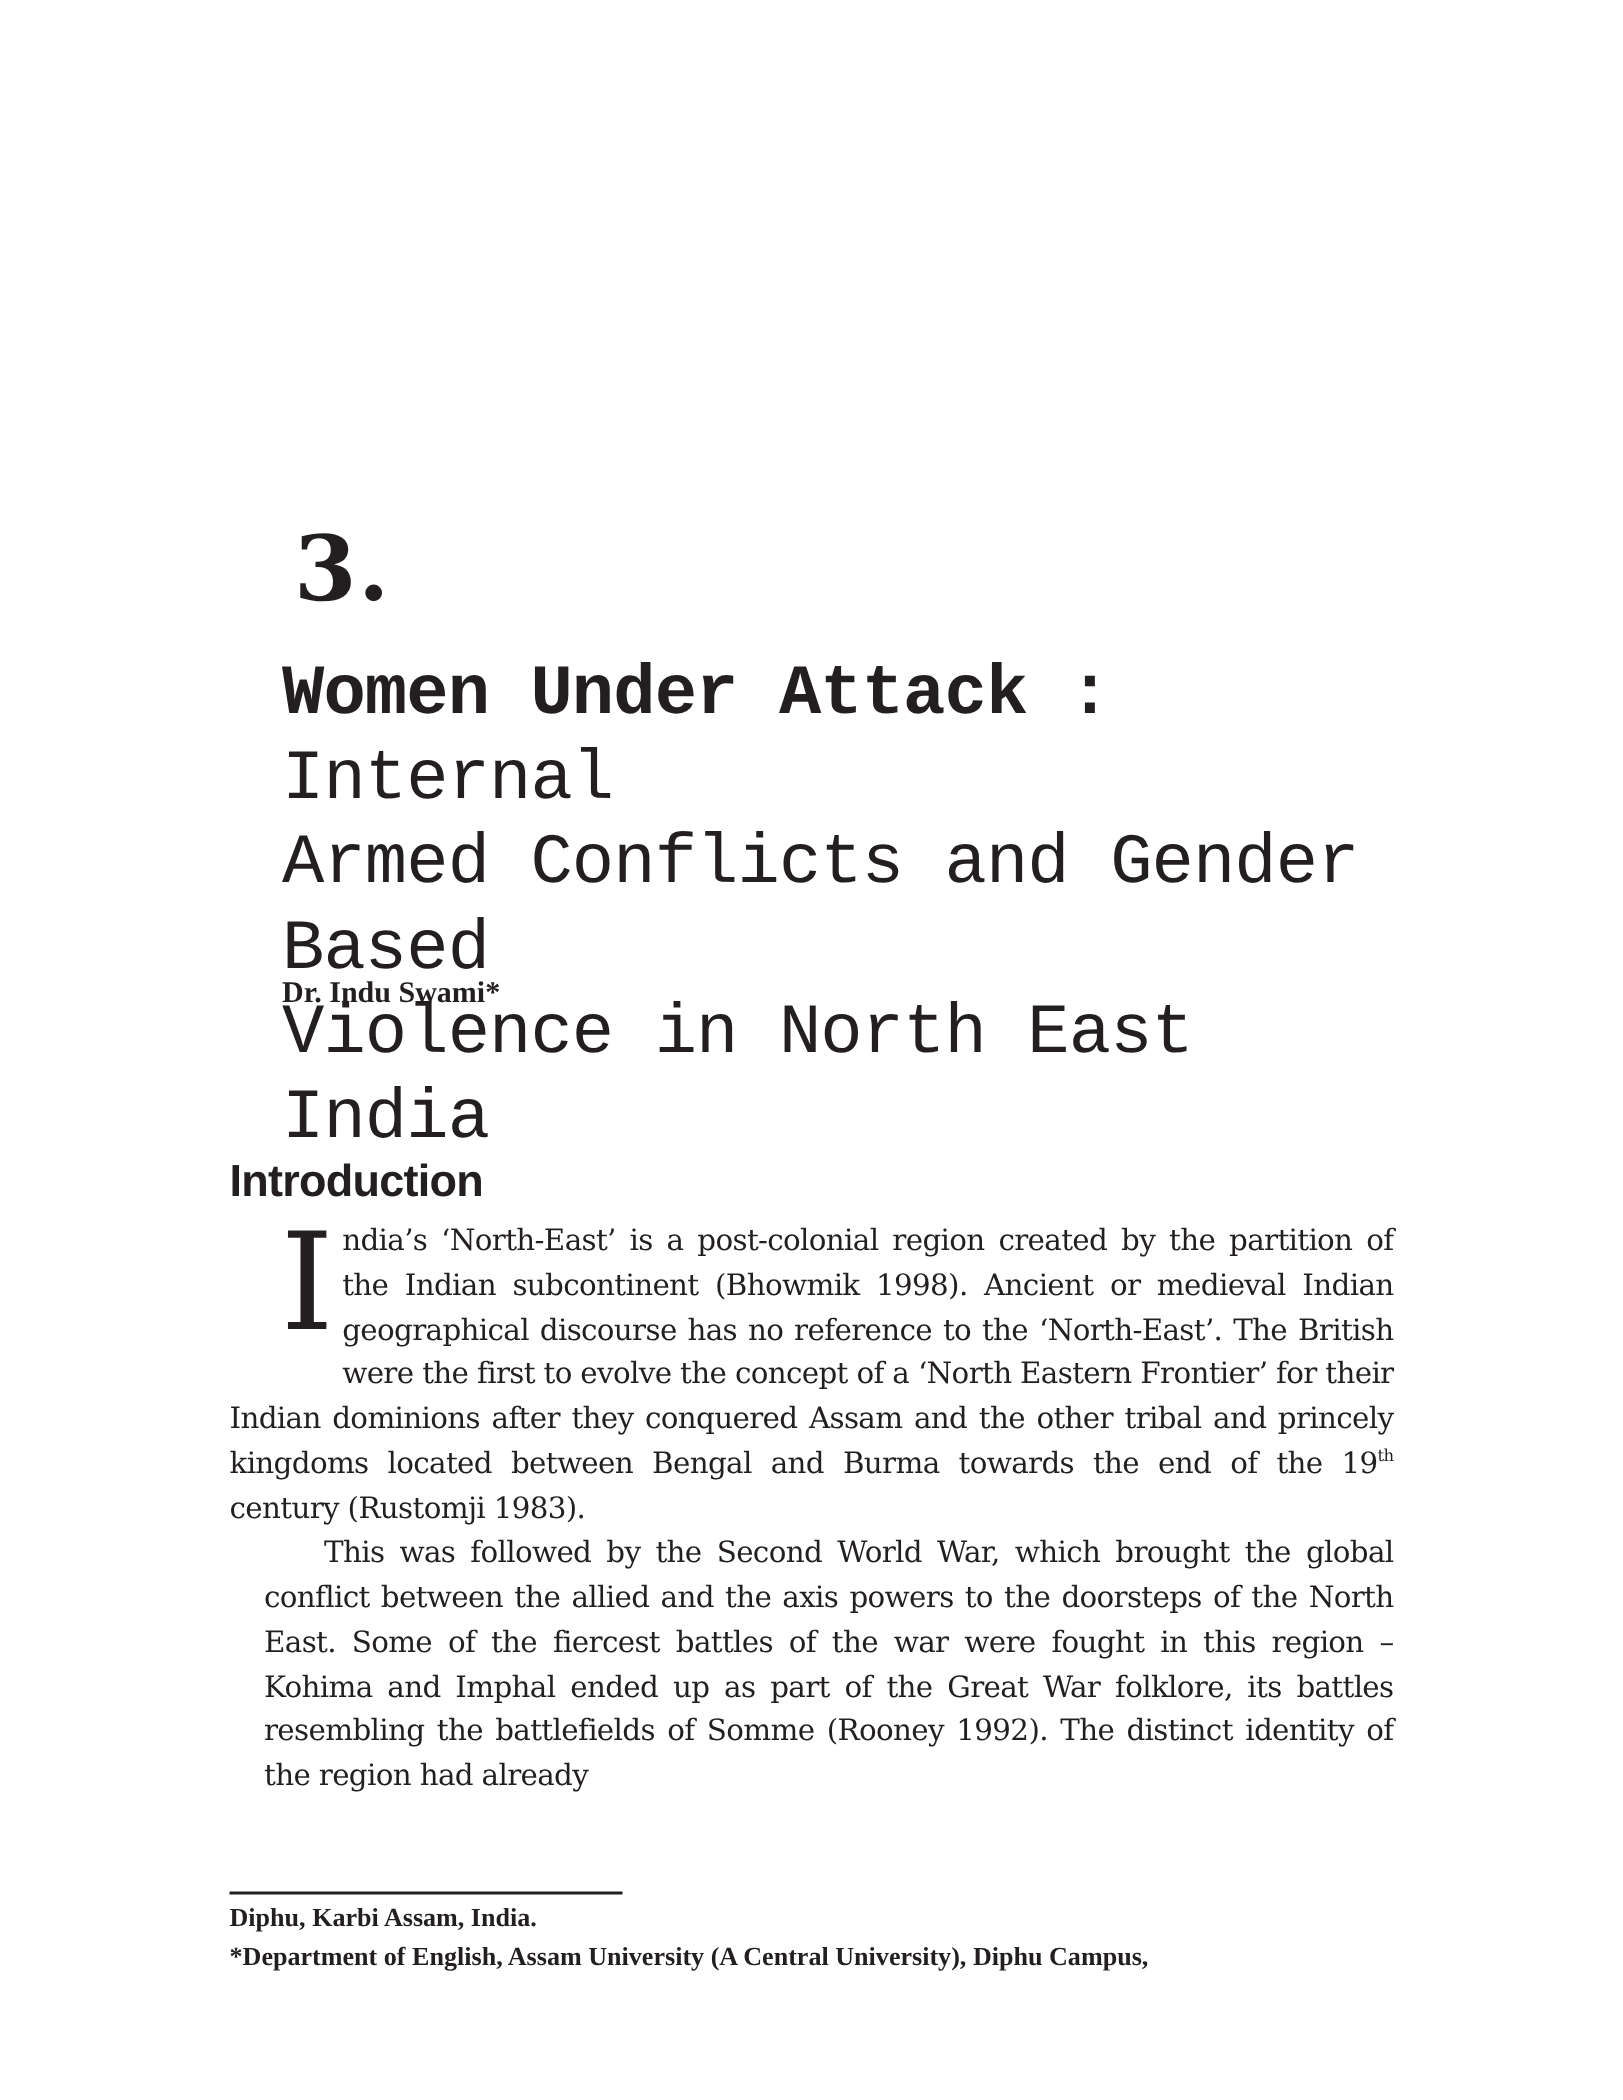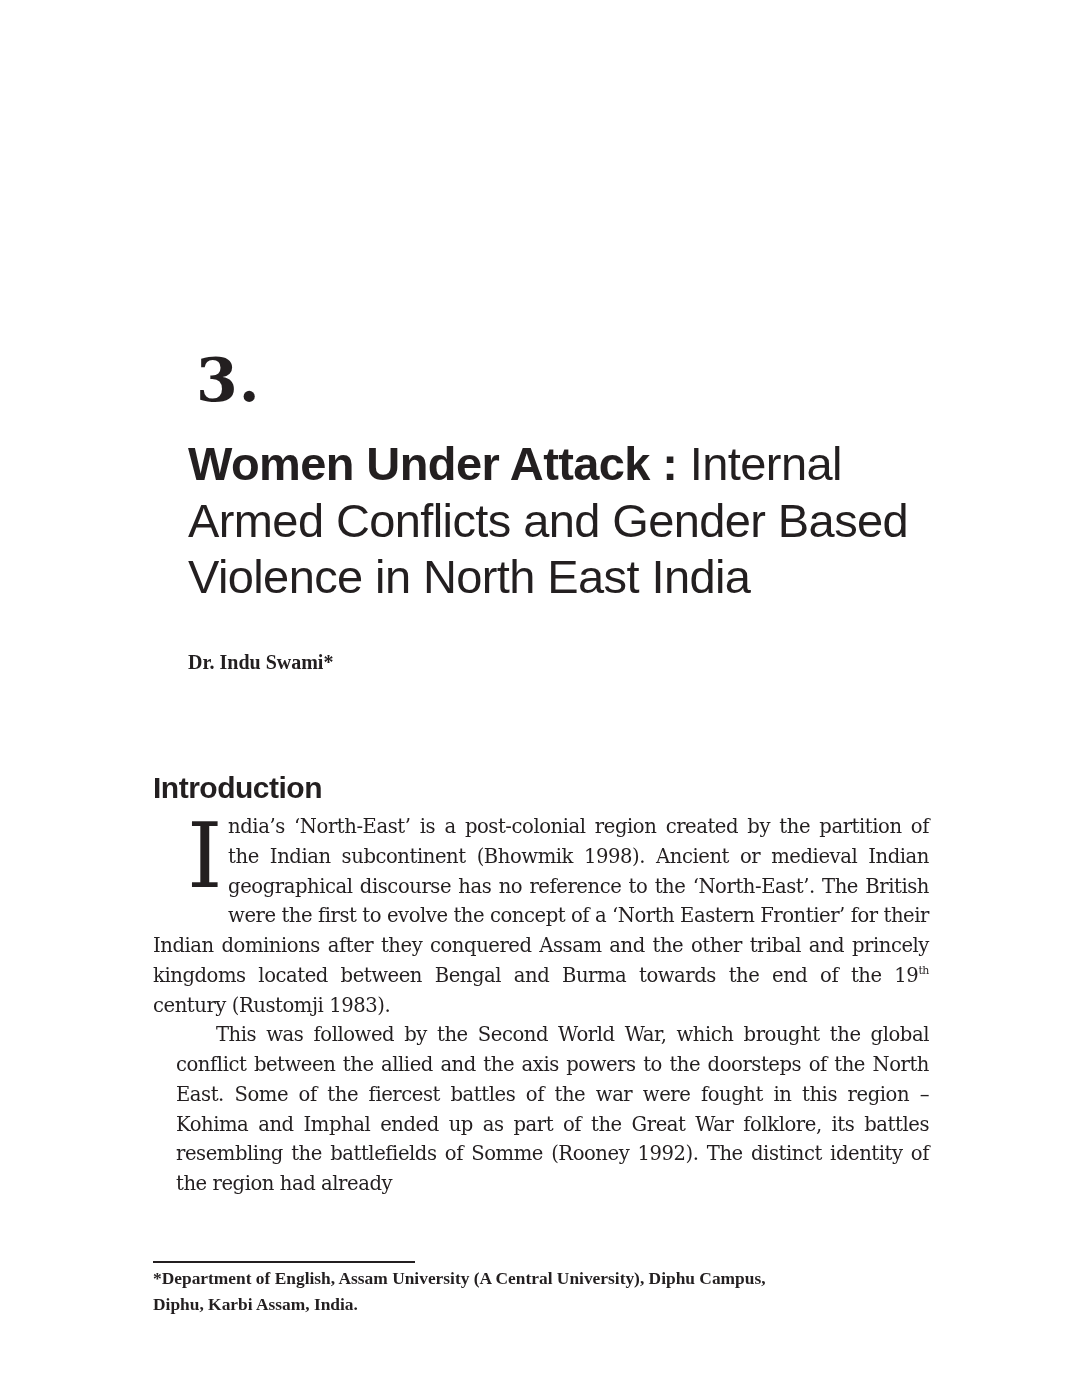--- a/index.html
+++ b/index.html
@@ -4,21 +4,21 @@
 <style>
   html, body { margin: 0; padding: 0; background: #ffffff; }
   body { width: 1082px; height: 1400px; position: relative; overflow: hidden; color: #231f20; }
   .chapter-num {
     position: absolute; left: 196px; top: 340px;
     font-family: "DejaVu Serif", serif; font-weight: bold; font-size: 60px; line-height: 80px;
     letter-spacing: 1px;
   }
   .title {
     position: absolute; left: 188px; top: 436px; width: 760px;
-    font-family: Liberation Sans, sans-serif; font-size: 47px; line-height: 56.5px;
+    font-family: Liberation Mono, monospace; font-size: 47px; line-height: 56.5px;
     letter-spacing: -0.6px; margin: 0; font-weight: normal;
   }
   .title .bold { font-weight: bold; }
   .author {
     position: absolute; left: 188px; top: 649px;
     font-family: "Liberation Serif", serif; font-weight: bold; font-size: 20px; line-height: 26px;
   }
   .section-heading {
     position: absolute; left: 153px; top: 770px; margin: 0;
     font-family: "Liberation Sans", sans-serif; font-weight: bold; font-size: 30px; line-height: 36px;
@@ -57,15 +57,15 @@
 
 <h2 class="section-heading">Introduction</h2>
 
 <div class="body-text">
   <p><span class="dropcap">I</span><span>ndia’s ‘North-East’ is a post-colonial region created by the partition of the Indian subcontinent (Bhowmik 1998). Ancient or medieval Indian geographical discourse has no reference to the ‘North-East’. The British were the first to evolve the concept of a ‘North Eastern Frontier’ for their Indian dominions after they conquered Assam and the other tribal and princely kingdoms located between Bengal and Burma towards the end of the 19</span><sup>th</sup><span> century (Rustomji 1983).</span></p>
   <p class="indent">This was followed by the Second World War, which brought the global conflict between the allied and the axis powers to the doorsteps of the North East. Some of the fiercest battles of the war were fought in this region – Kohima and Imphal ended up as part of the Great War folklore, its battles resembling the battlefields of Somme (Rooney 1992). The distinct identity of the region had already</p>
 </div>
 
 <div class="footnote-rule"></div>
 <div class="footnote">
+  <p>Diphu, Karbi Assam, India.</p>
   <p>*Department of English, Assam University (A Central University), Diphu Campus,</p>
-  <p>Diphu, Karbi Assam, India.</p>
 </div>
 
 </body></html>

